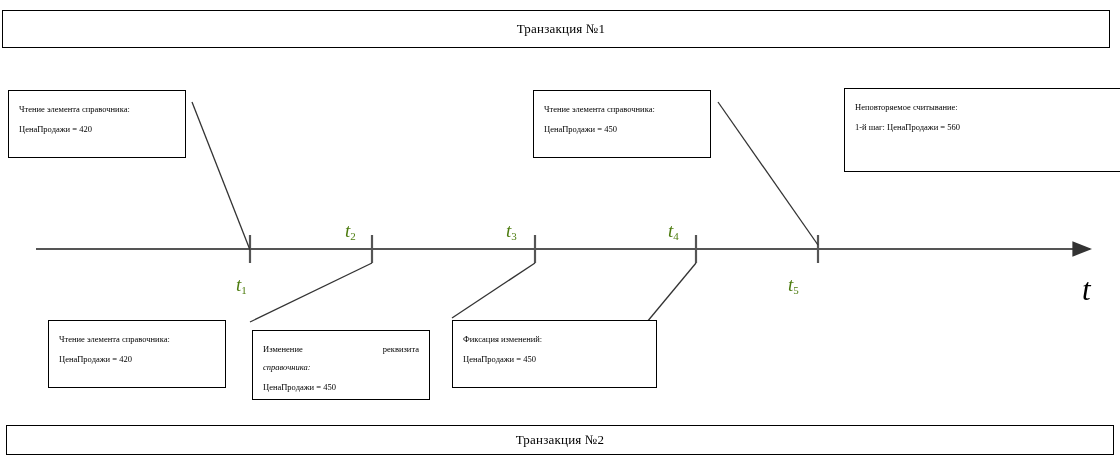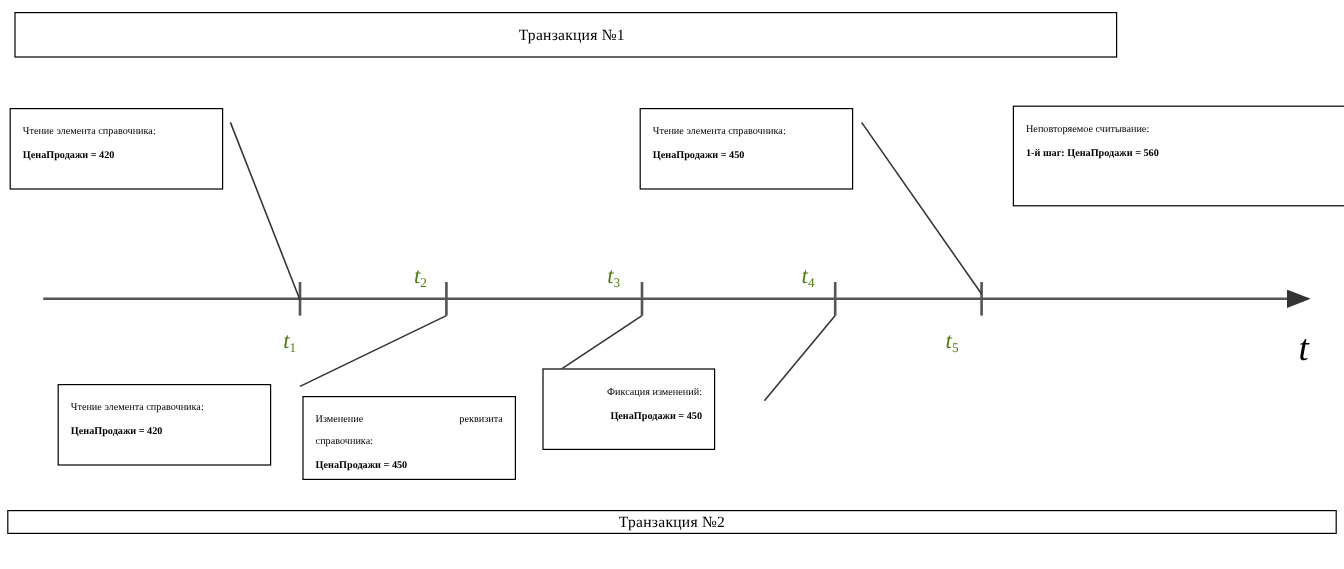--- a/index.html
+++ b/index.html
@@ -21,61 +21,62 @@
     position: absolute;
     border: 1px solid #000000;
     box-sizing: border-box;
     display: flex;
     align-items: center;
     justify-content: center;
     font-size: 13px;
     color: #000000;
     letter-spacing: 0.2px;
   }
-  #banner-top    { left: 12px;  top: 10px;  width: 919px; height: 38px; padding-left: 10px; }
-  #banner-bottom { left: 6px;  top: 425px; width: 1108px; height: 20px; }
+  #banner-top    { left: 2px;  top: 10px;  width: 1108px; height: 38px; padding-left: 10px; }
+  #banner-bottom { left: 6px;  top: 425px; width: 1108px; height: 30px; }
 
   
   .note {
     position: absolute;
     border: 1px solid #000000;
     box-sizing: border-box;
     background: #ffffff;
     color: #000000;
     font-size: 8.5px;
     line-height: 1.05;
     padding: 14px 10px 22px 10px;
   }
   .note .ln {
     display: block;
     margin-bottom: 11px;
     white-space: nowrap;
   }
-  .note .ln:last-child { margin-bottom: 0; font-weight: bold; }
+  .note .ln:last-child { margin-bottom: 0; }
   .note.justify .ln.spread {
     text-align: justify;
     white-space: normal;
     margin-bottom: 0;
   }
   .note.justify .ln.spread::after {
     content: "";
     display: inline-block;
     width: 100%;
   }
   .note.justify .ln.tail {
     margin-bottom: 11px;
     white-space: nowrap;
+    font-style: italic;
   }
 
   #note-read-1    { left: 8px;   top: 90px;  width: 178px; height: 68px; }
   #note-read-2    { left: 533px; top: 90px;  width: 178px; height: 68px; }
   #note-nonrep    { left: 844px; top: 88px;  width: 290px; height: 84px; }
   #note-read-3    { left: 48px;  top: 320px; width: 178px; height: 68px; }
   #note-change    { left: 252px; top: 330px; width: 178px; height: 70px; }
-  #note-commit    { left: 452px; top: 307px; width: 144px; height: 68px; text-align: right; }
+  #note-commit    { left: 452px; top: 320px; width: 205px; height: 68px; }
 
   
   #timeline {
     position: absolute;
     left: 0;
     top: 0;
     width: 1120px;
     height: 474px;
     pointer-events: none;
   }

